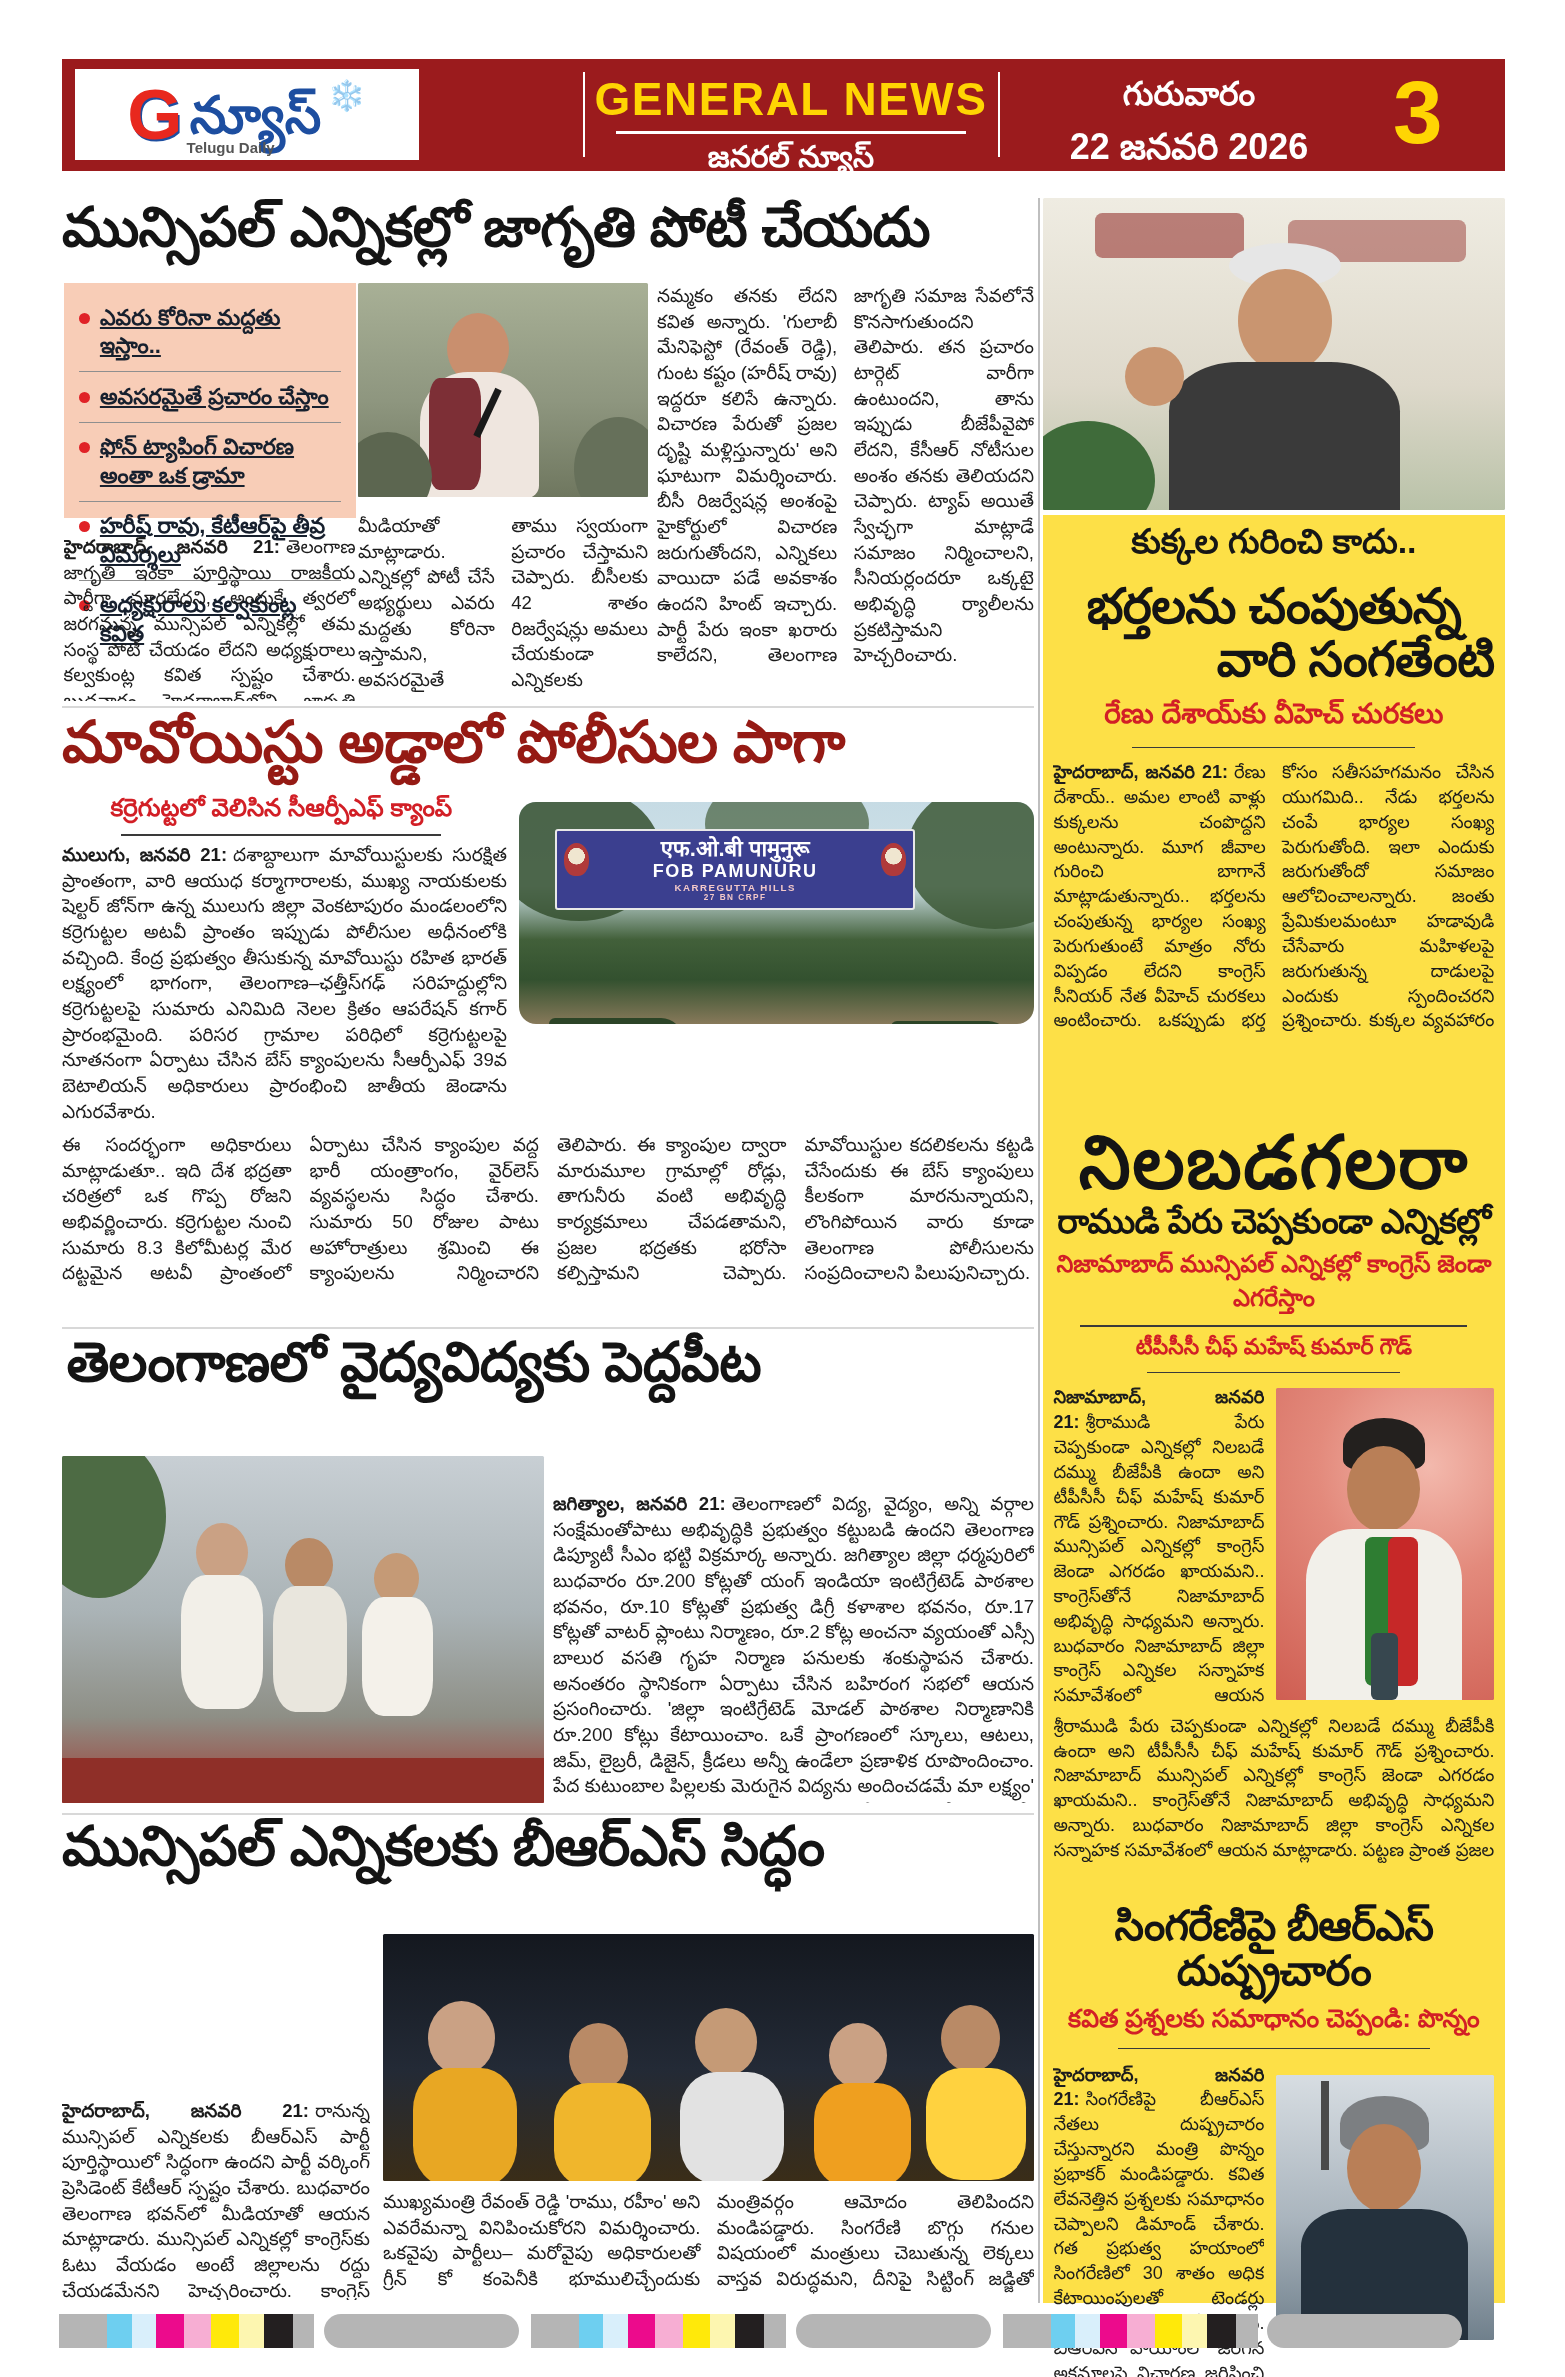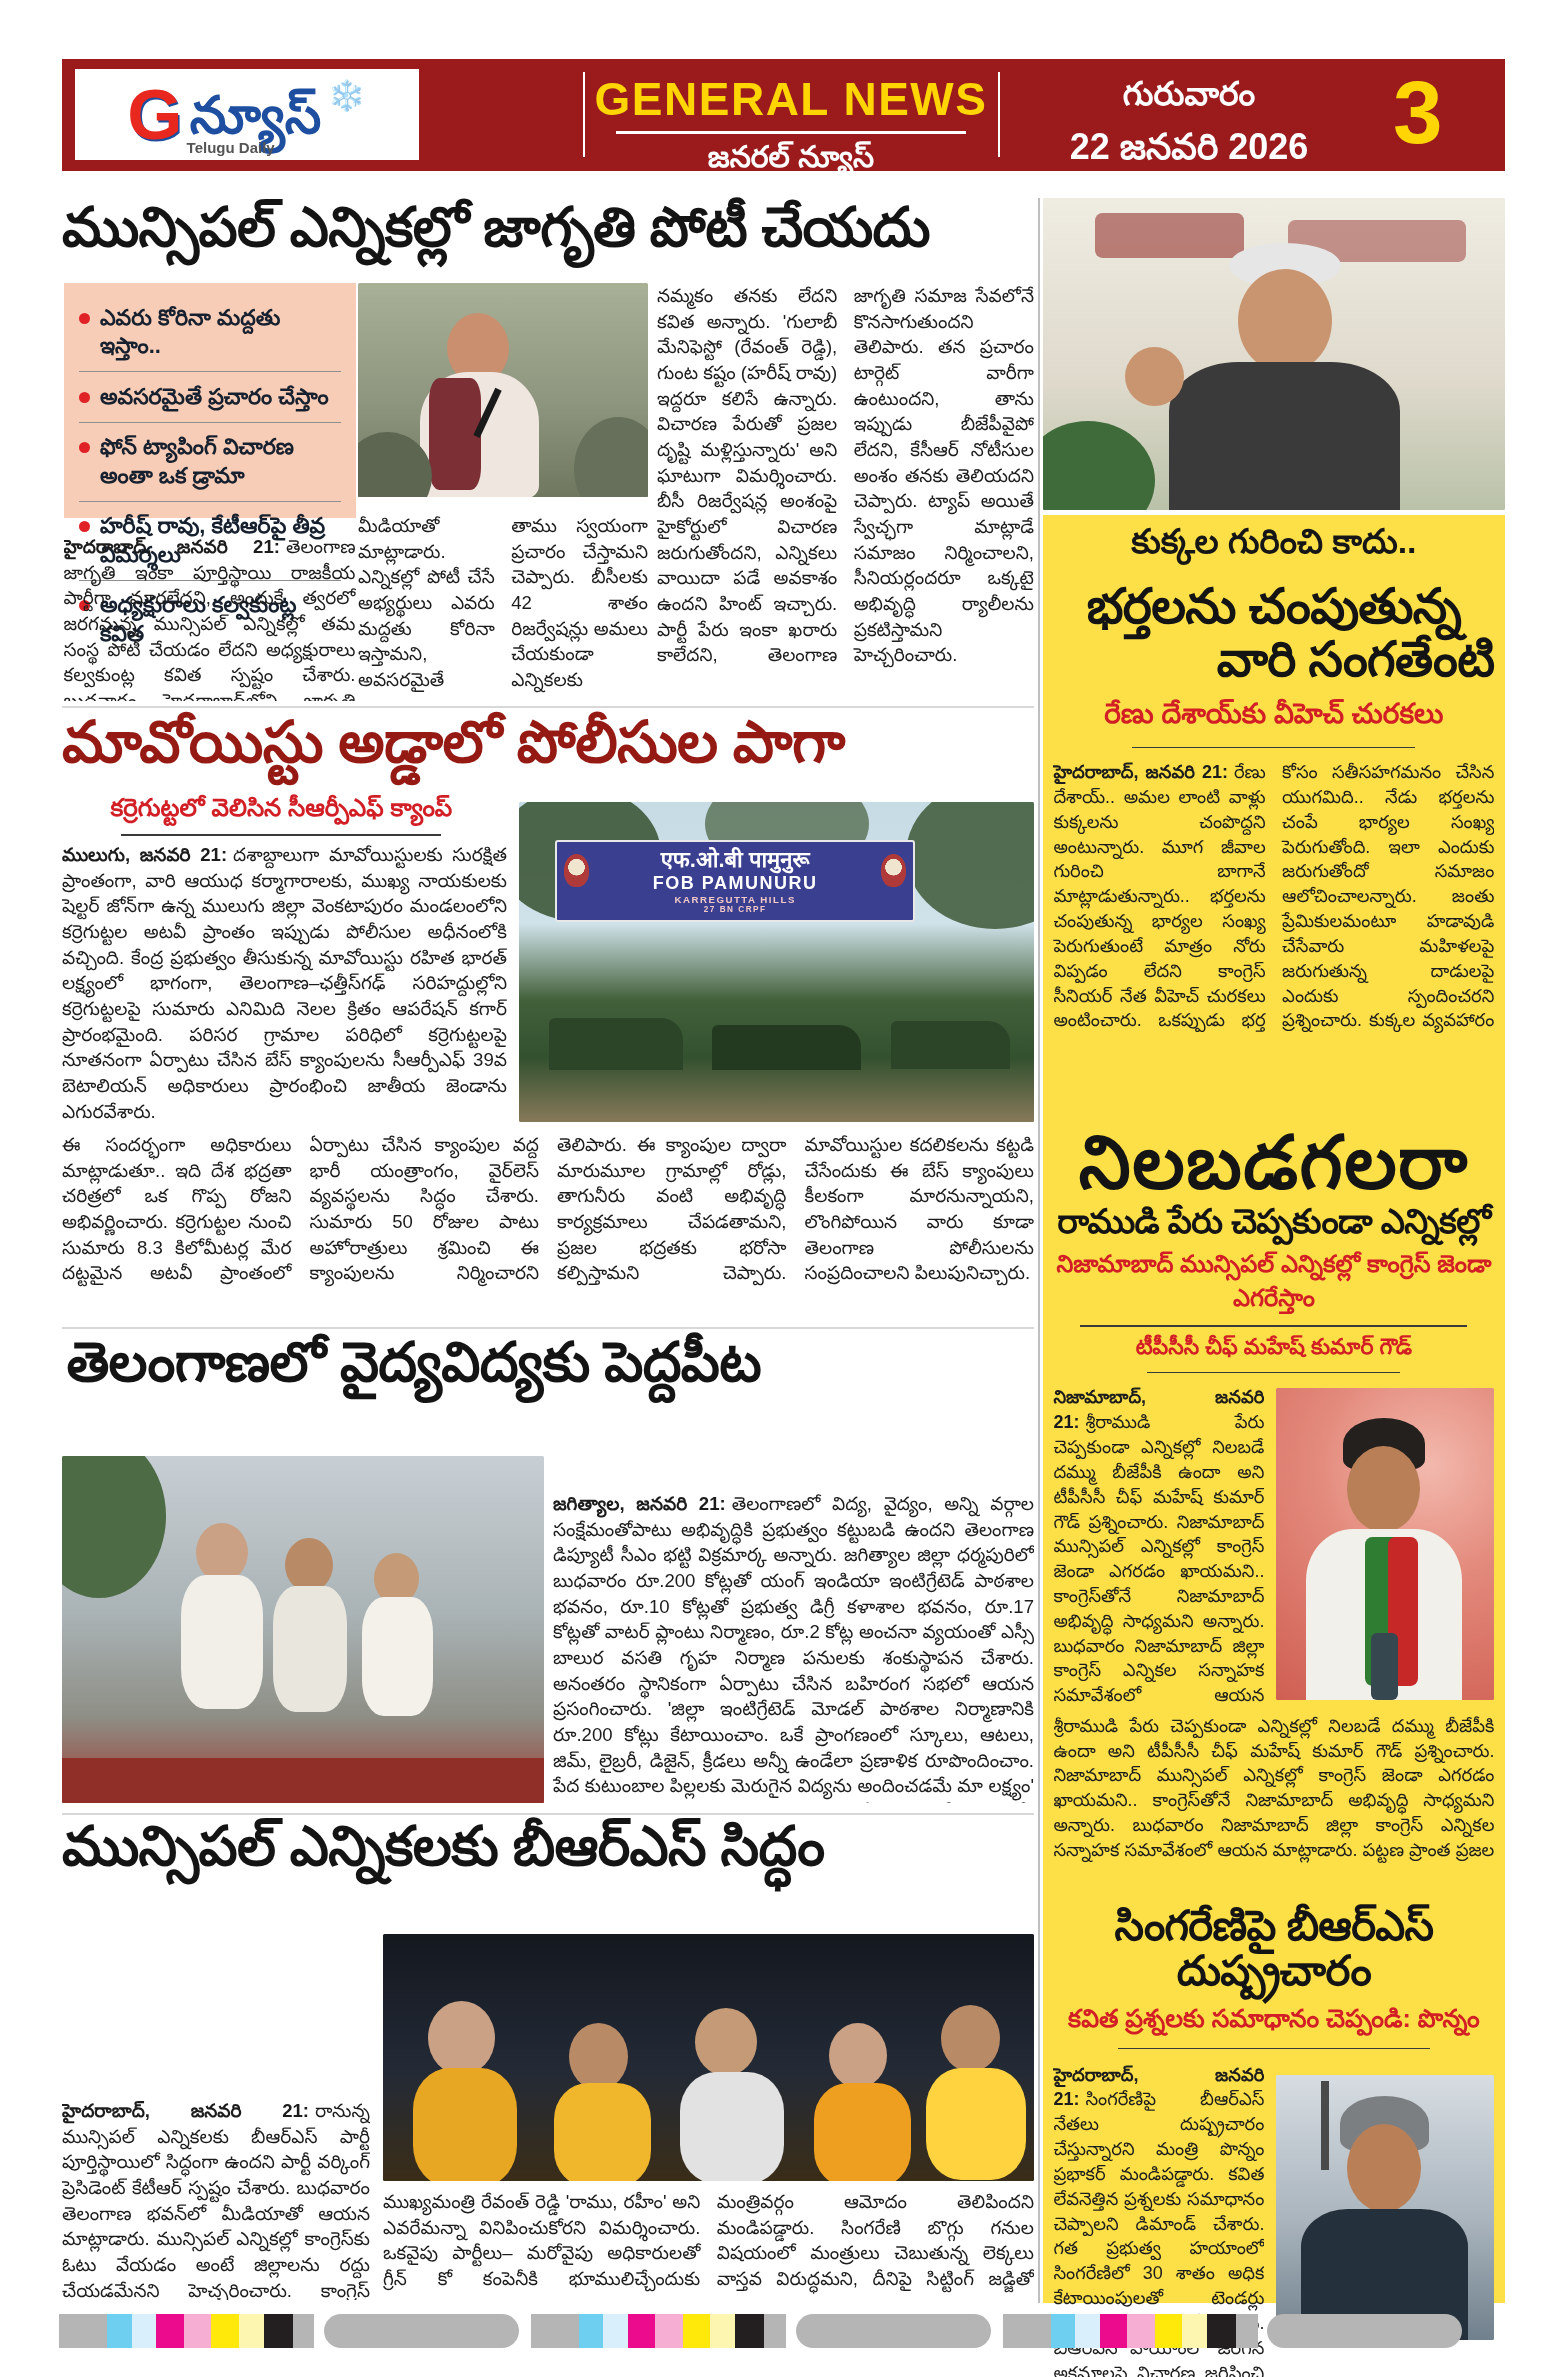--- a/index.html
+++ b/index.html
@@ -27,21 +27,21 @@
   .rule{background:#3a3a3a;height:1.5px;}
   .body-txt{font-size:18.6px;line-height:1.38;text-align:justify;color:#1c1c1c;overflow:hidden;}
   .dl{font-weight:800;margin-right:6px;}
   .cols2{column-count:2;column-gap:16.4px;}
   .cols4{column-count:4;column-gap:18px;}
   .bullet-box{background:#f8cdb7;padding:13.4px 15px 4.5px;box-sizing:border-box;}
   .bullet-item{display:flex;align-items:flex-start;gap:10.4px;border-bottom:1.2px solid #8f8f8f;
                padding:7.4px 0 10.4px;margin-bottom:3px;}
   .bullet-item:last-child{border-bottom:none;}
   .bdot{width:11px;height:11px;border-radius:50%;background:#e02227;flex:0 0 11px;margin-top:9px;}
-  .btxt{font-size:22px;font-weight:800;color:#17202e;line-height:1.3;}
+  .btxt{font-size:22px;font-weight:800;color:#17202e;line-height:1.3;text-decoration:underline;}
   .vline{background:#bfbfbf;width:1.5px;}
   .hline{background:#d8d8d8;height:1.5px;}
   .rail{background:#fde047;}
   
   .photo{position:absolute;overflow:hidden;border-radius:1.5px;}
   .blob{position:absolute;border-radius:50%;}
   .ph-kavitha{background:linear-gradient(180deg,#a8b096 0%,#8e967f 55%,#6f775f 100%);}
   .ph-vh{background:linear-gradient(180deg,#efece2 0%,#ded9cb 60%,#b9c2a8 100%);}
   .ph-camp{background:linear-gradient(180deg,#c6dbe4 0%,#cfe2e9 38%,#42603a 62%,#33512f 80%,#87795a 100%);}
   .ph-bhatti{background:linear-gradient(180deg,#c8cfd4 0%,#aab3b6 45%,#8e8f86 75%,#a03b33 100%);}
@@ -136,21 +136,21 @@
   <div class="abs hline" style="left:62px;top:706px;width:972px;"></div>
 
   <div class="abs" style="left:62px;top:711px;width:972px;height:613px;">
     <div class="h1 h1-red" style="font-size:58px;">మావోయిస్టు అడ్డాలో పోలీసుల పాగా</div>
 
     <div class="abs" style="left:7.4px;top:83px;width:424px;text-align:center;">
       <span class="redsub" style="font-size:24.5px;">కర్రెగుట్టలో వెలిసిన సీఆర్పీఎఫ్ క్యాంప్</span>
       <div class="rule" style="width:320px;margin:6px auto 0;"></div>
     </div>
 
-    <div class="photo ph-camp" style="left:457px;top:91px;width:515px;height:320px;">
+    <div class="photo ph-camp" style="left:457px;top:91px;width:515px;height:222px;border-radius:17px;">
       <div class="blob" style="left:-22px;top:-15px;width:164px;height:134px;background:#35502f;opacity:.85;"></div>
       <div class="blob" style="left:387px;top:-22px;width:178px;height:149px;background:#3c5836;opacity:.85;"></div>
       <div class="blob" style="left:186px;top:-30px;width:164px;height:104px;background:#46603d;opacity:.7;"></div>
       <div class="camp-sign">
         <div class="emblem" style="left:7.4px;"></div>
         <div class="emblem" style="right:7.4px;"></div>
         <div class="l1">एफ.ओ.बी पामुनुरू</div>
         <div class="l2">FOB PAMUNURU</div>
         <div class="l3">KARREGUTTA HILLS</div>
         <div class="l4">27 BN CRPF</div>

